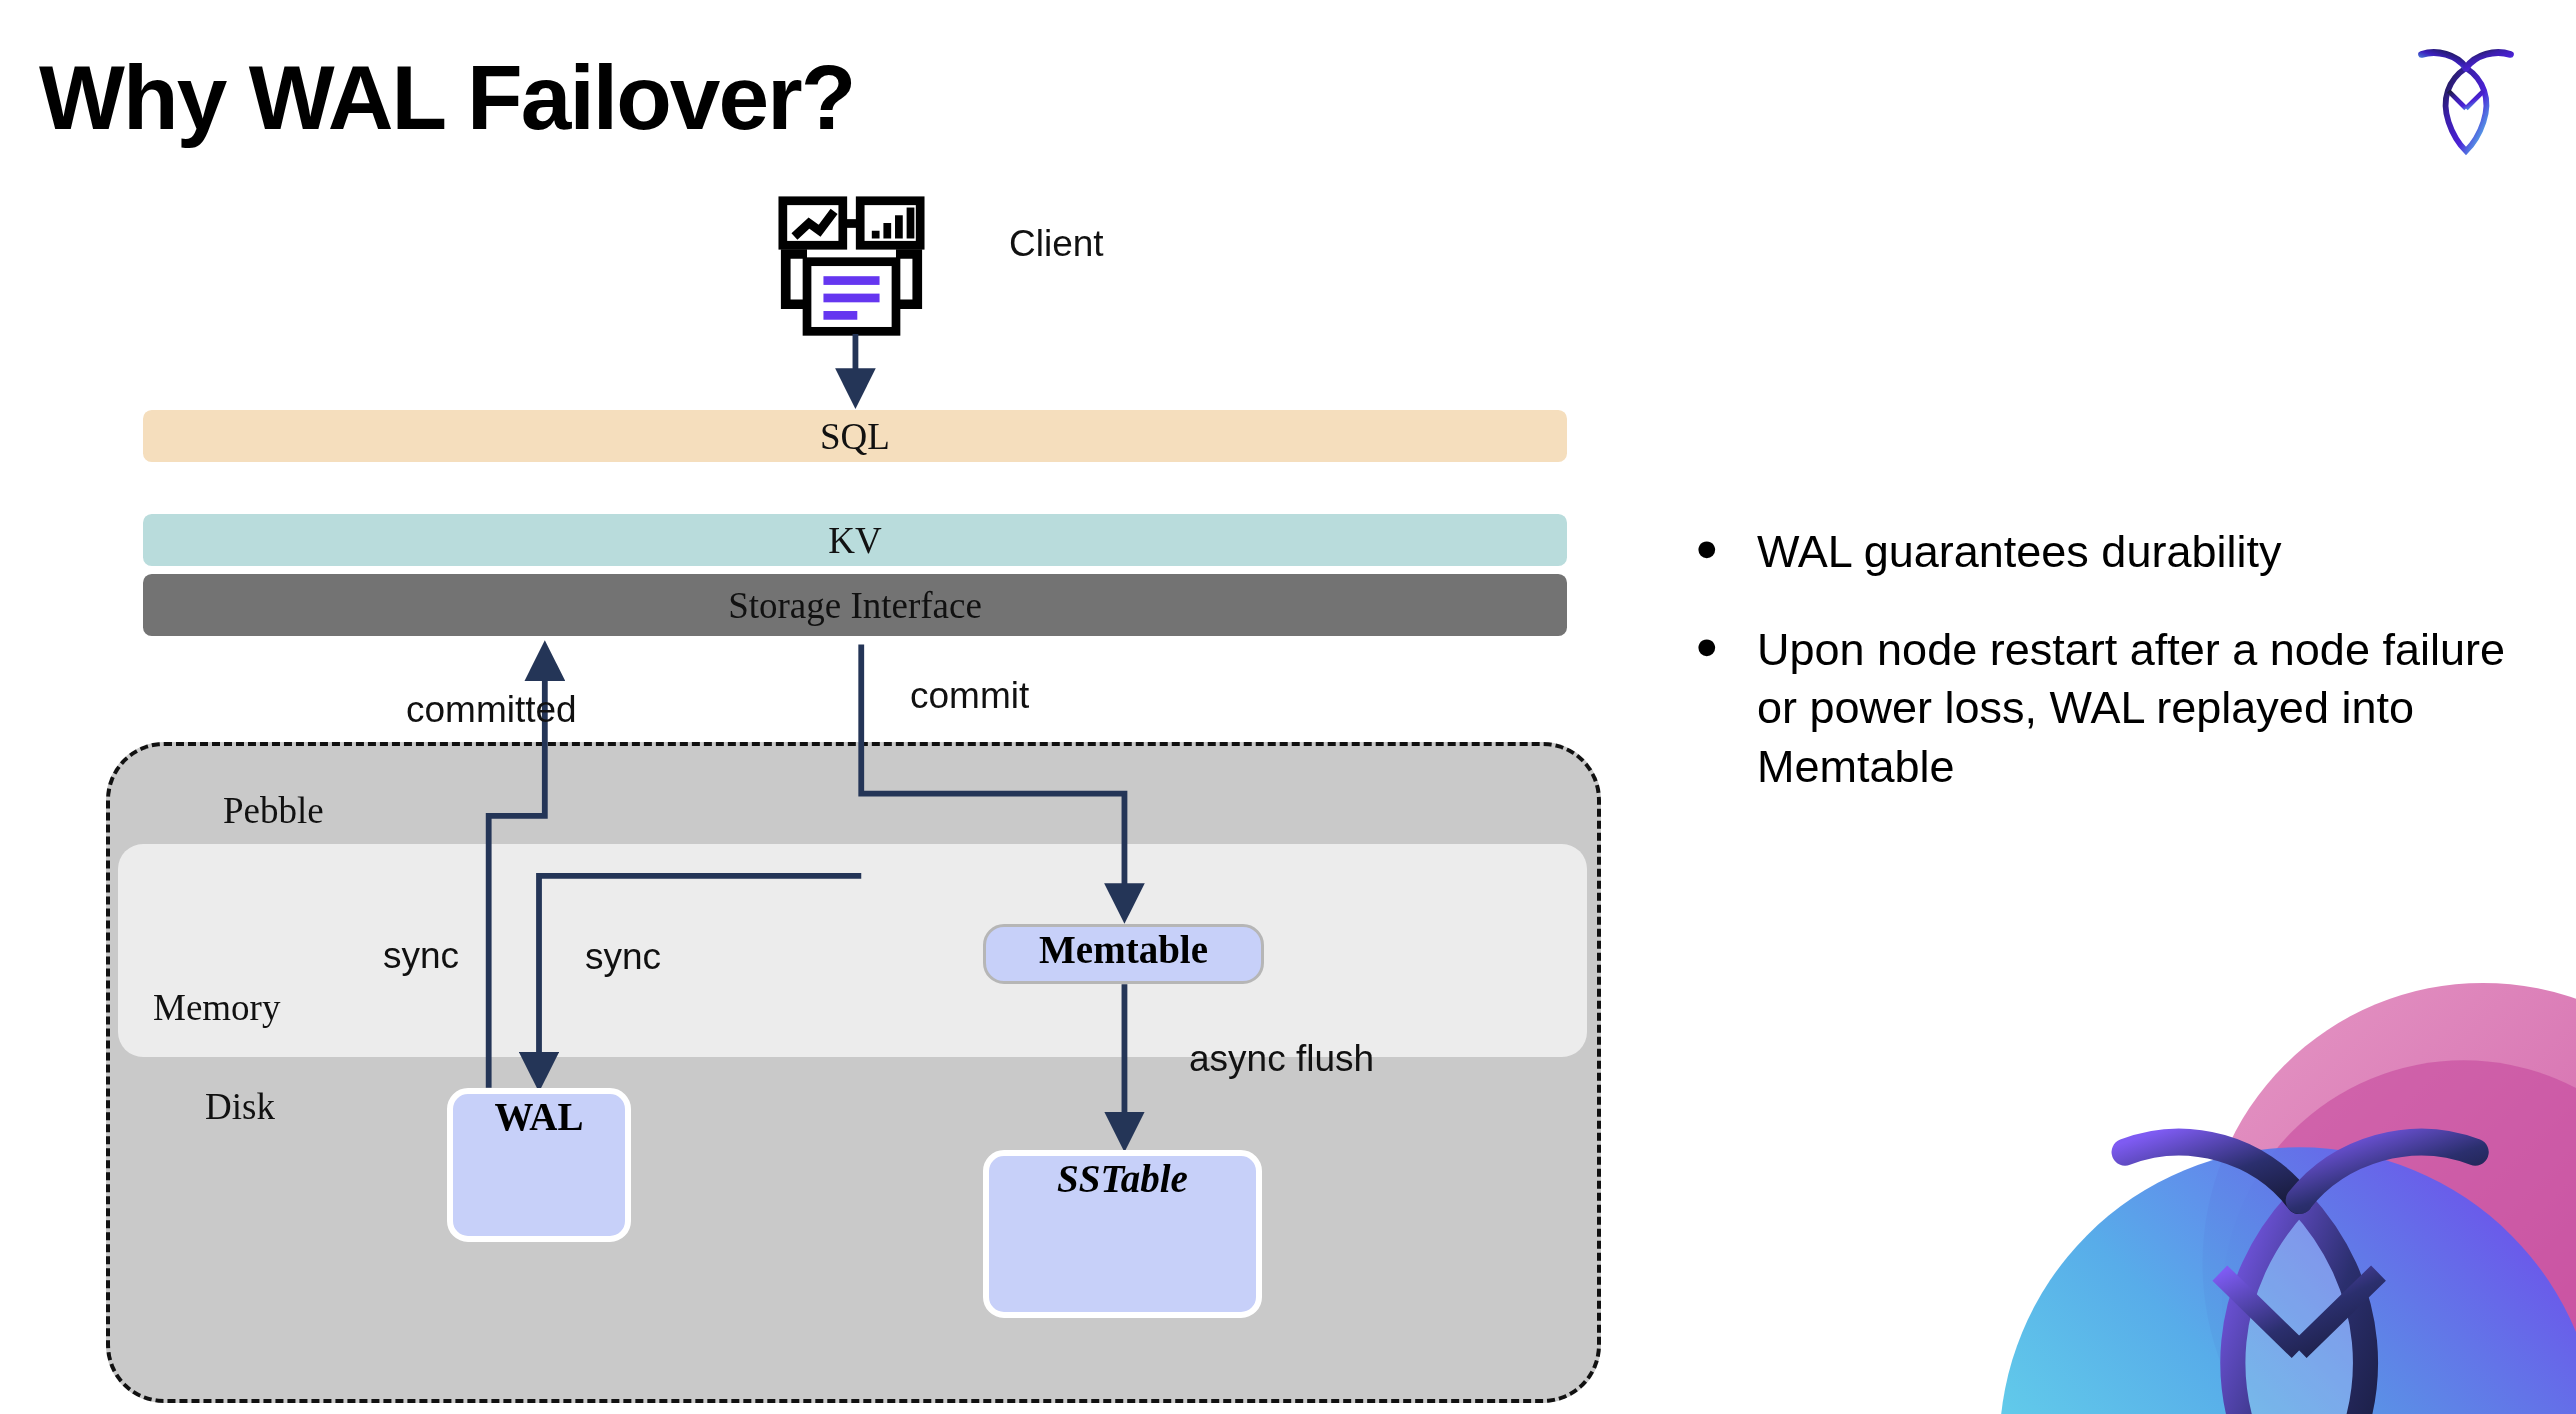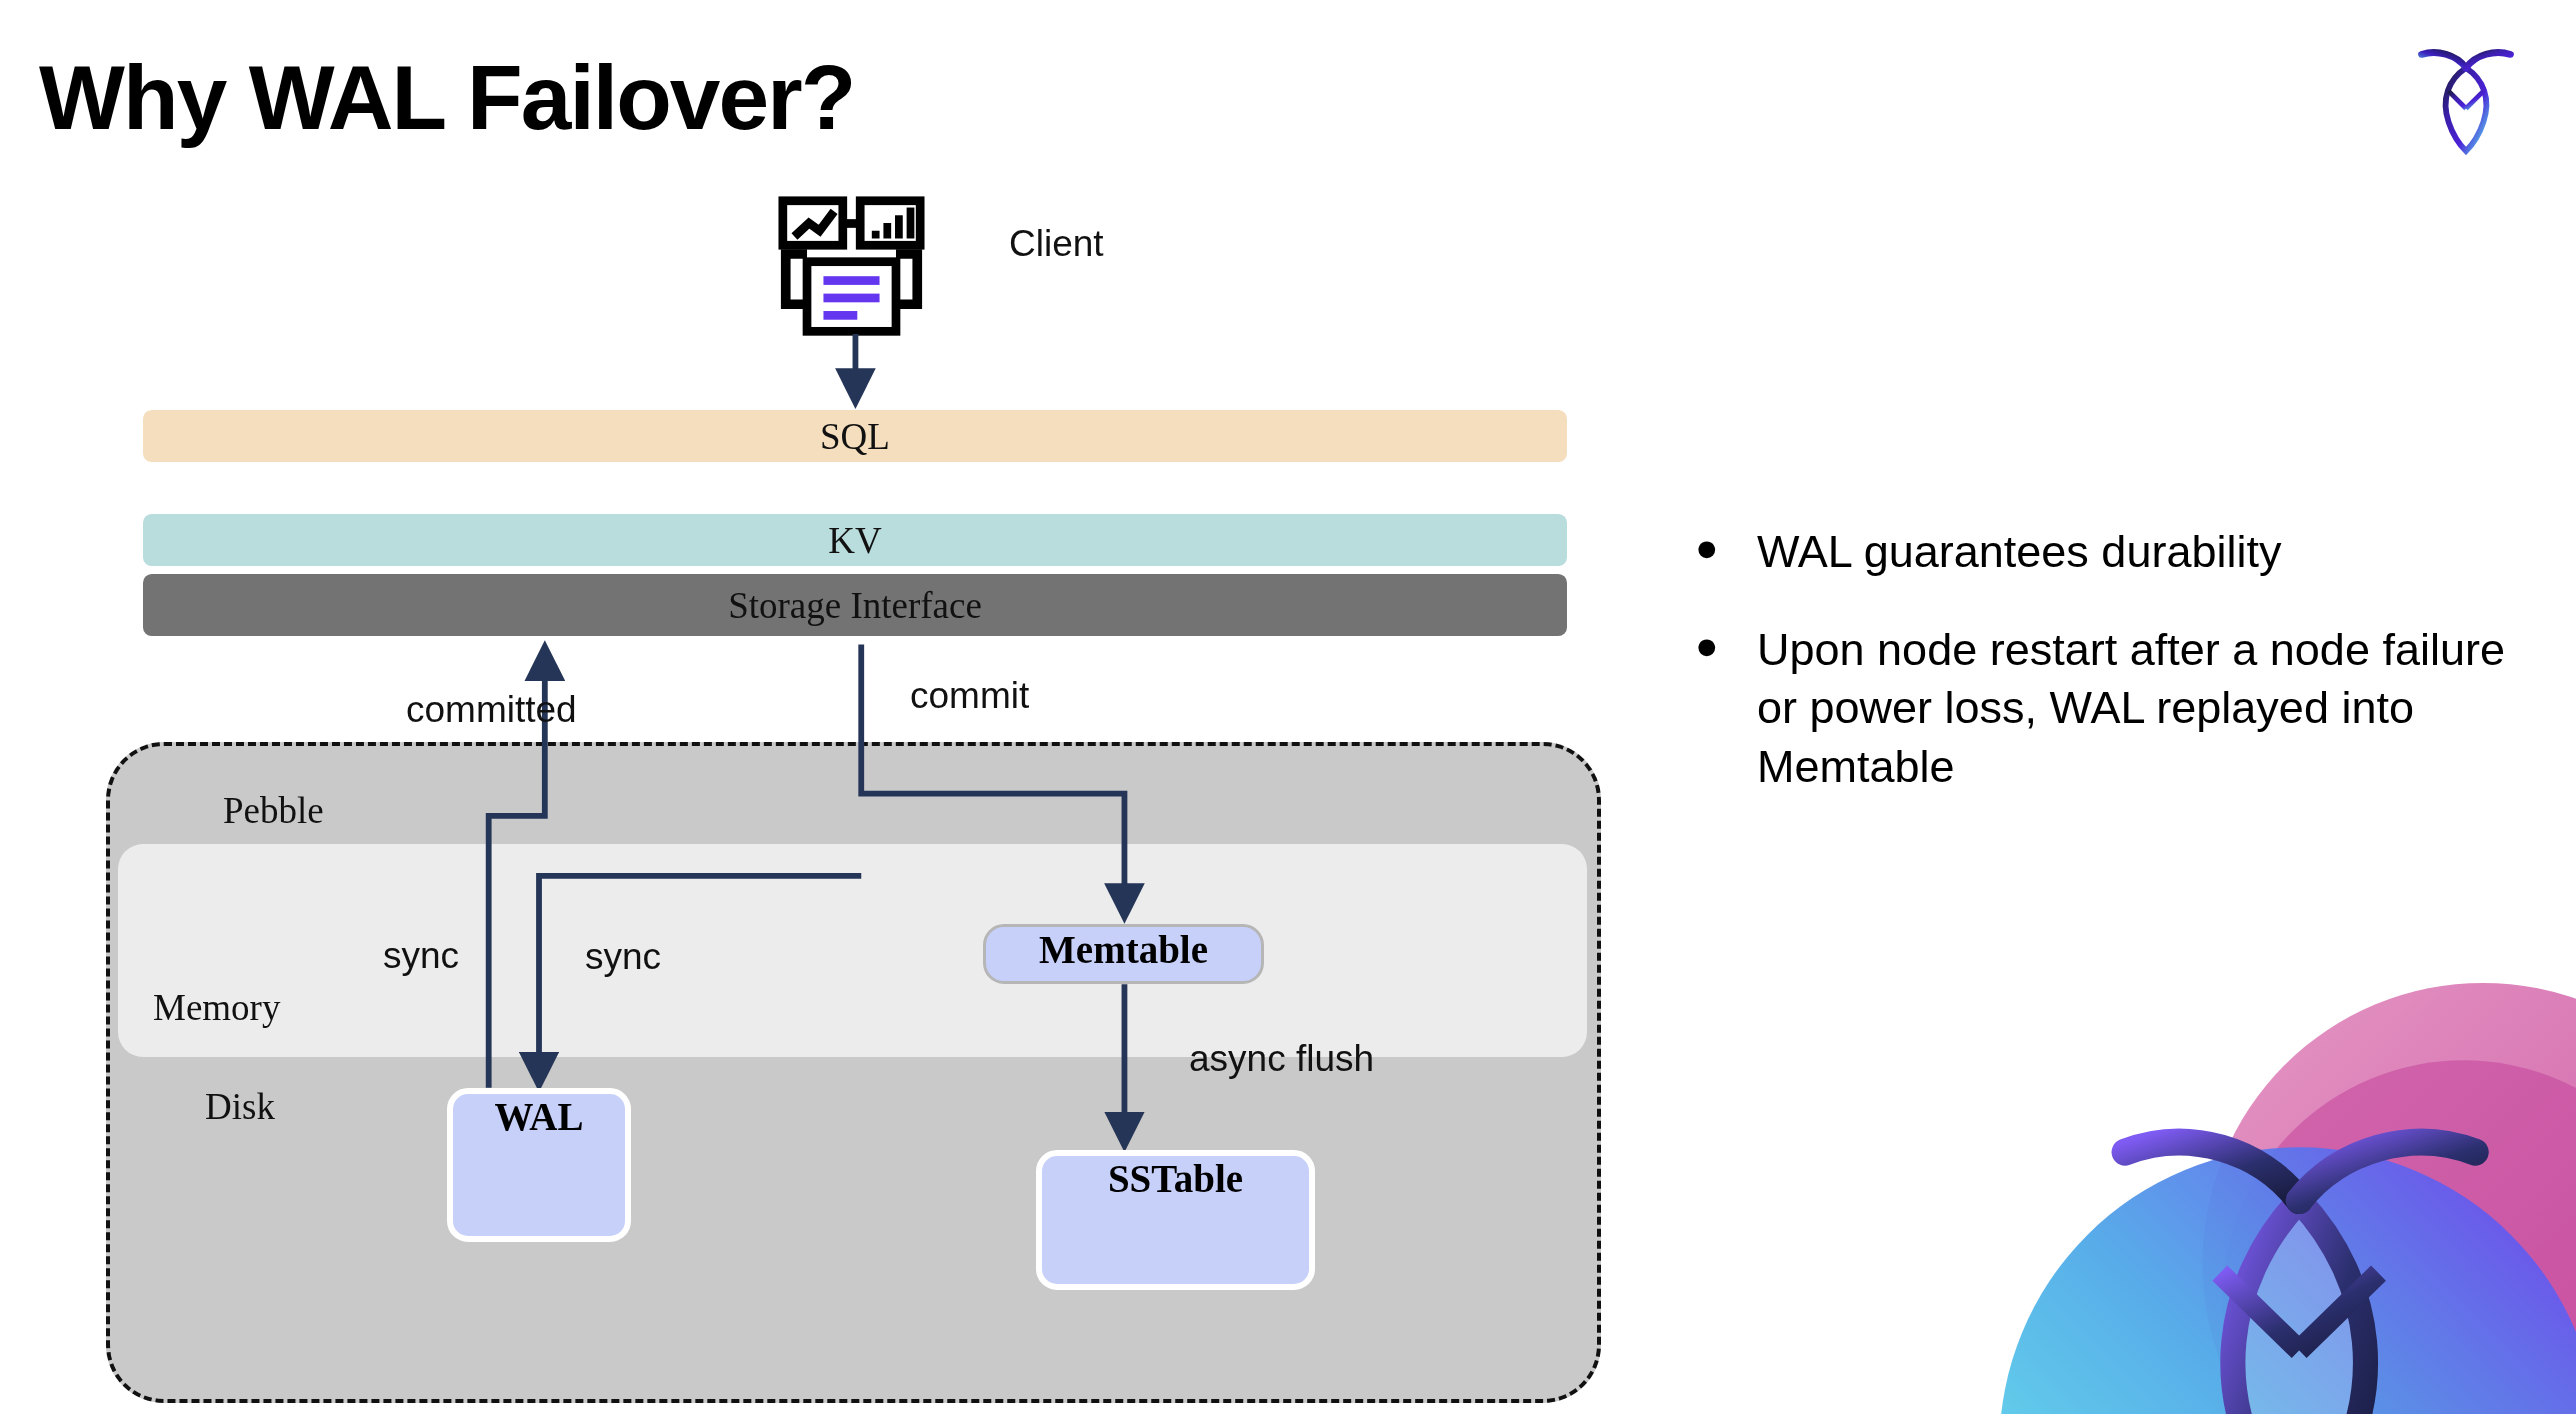--- a/index.html
+++ b/index.html
@@ -54,21 +54,21 @@
 
   
   .node-box{
     position:absolute;border-radius:21px;background:#C7D0F9;
     border:6.8px solid #ffffff;box-sizing:border-box;
     display:flex;align-items:flex-start;justify-content:center;
     font-family:"Liberation Serif",serif;font-weight:bold;font-size:39px;color:#000;
   }
   #node-memtable{left:983px;top:924px;width:281px;height:60px;border:3.9px solid #B6B6B6;}
   #node-wal{left:447px;top:1088px;width:184px;height:154px;}
-  #node-sstable{left:1036px;top:1150px;width:279px;height:140px;}
+  #node-sstable{left:983px;top:1150px;width:279px;height:168px;font-style:italic;}
 
   
   .edge-label{position:absolute;font-family:"Liberation Sans",sans-serif;font-size:37px;color:#111;white-space:nowrap;}
   #lbl-committed{left:406px;top:689px;}
   #lbl-commit{left:910px;top:675px;}
   #lbl-sync-1{left:383px;top:935px;}
   #lbl-sync-2{left:585px;top:936px;}
   #lbl-asyncflush{left:1189px;top:1038px;}
 
   

